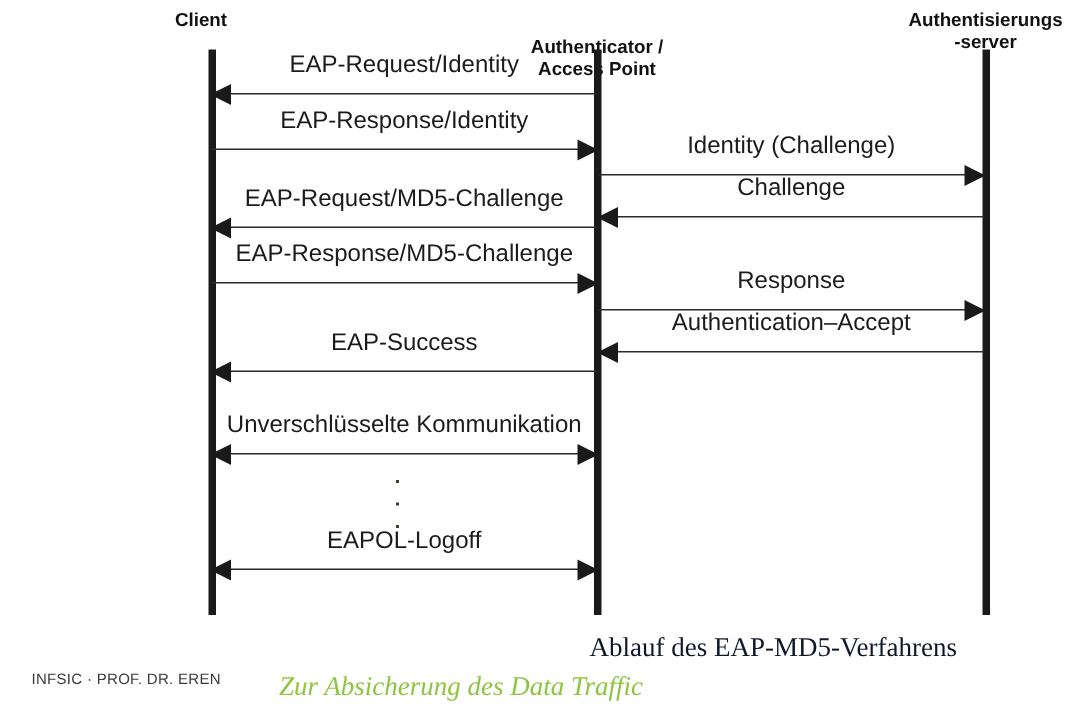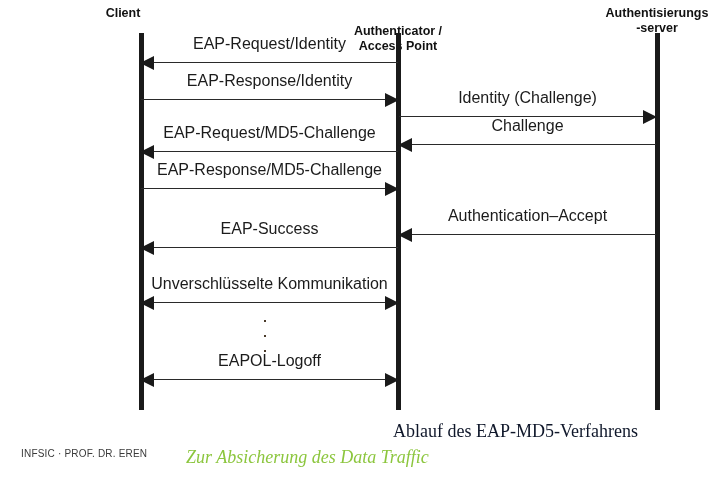--- a/index.html
+++ b/index.html
@@ -20,21 +20,21 @@
   .actor-head {
     position: absolute;
     text-align: center;
     font-family: "Liberation Sans", sans-serif;
     font-weight: bold;
     font-size: 12.5px;
     line-height: 15px;
     color: #111111;
     white-space: pre-line;
   }
-  #head-client   { left: 63px;  top: 6px;  width: 120px; }
+  #head-client   { left: 74px;  top: 6px;  width: 120px; }
   #head-auth     { left: 328px; top: 24px;  width: 140px; }
   #head-server   { left: 587px; top: 6px;  width: 140px; }
 
   
   .lifeline {
     position: absolute;
     width: 5px;
     background: #1a1a1a;
     border-radius: 0;
   }
@@ -183,20 +183,25 @@
     <div class="shaft"></div>
     <div class="head left"></div>
   </div>
 
   <div class="msg seg-left" style="top:163px">
     <div class="lbl">EAP-Response/MD5-Challenge</div>
     <div class="shaft"></div>
     <div class="head right"></div>
   </div>
 
+  <div class="msg seg-right" style="top:181px">
+    <div class="lbl">Response</div>
+    <div class="shaft"></div>
+    <div class="head right"></div>
+  </div>
 
   <div class="msg seg-right" style="top:209px">
     <div class="lbl">Authentication–Accept</div>
     <div class="shaft"></div>
     <div class="head left"></div>
   </div>
 
   <div class="msg seg-left" style="top:222px">
     <div class="lbl">EAP-Success</div>
     <div class="shaft"></div>

